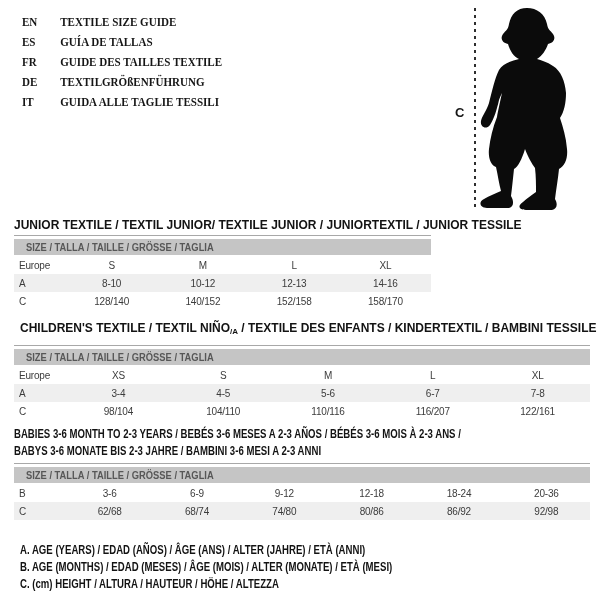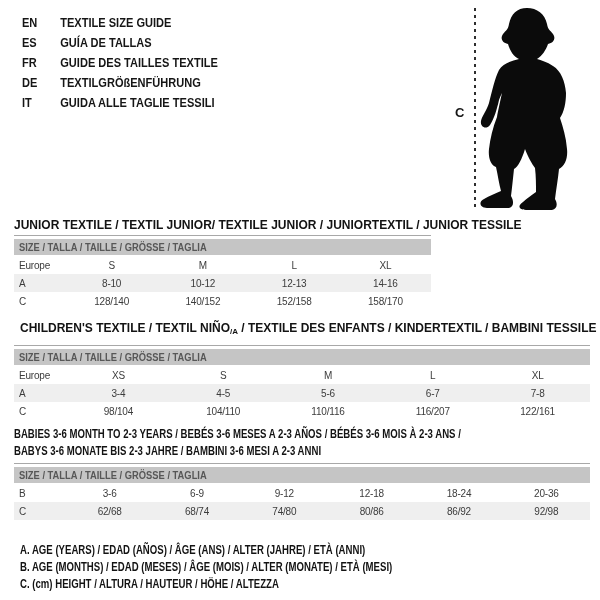--- a/index.html
+++ b/index.html
@@ -6,21 +6,21 @@
   body {
     width:600px; height:600px; background:#ffffff;
     font-family:"Liberation Sans", sans-serif;
     position:relative; overflow:hidden;
     -webkit-font-smoothing:antialiased;
   }
   .abs { position:absolute; }
   .cond85 { display:inline-block; transform:scaleX(0.85); transform-origin:0 50%; white-space:nowrap; }
 
   
-  .lang-list { left:22px; top:12px; }
+  .lang-list { left:22px; top:12px;font-family:Liberation Serif, serif; }
   .lang-row { display:flex; height:20px; align-items:center; transform:scaleX(0.85); transform-origin:0 50%; }
   .lang-code { width:45px; font-weight:bold; font-size:13px; color:#161616; }
   .lang-label { font-weight:bold; font-size:13px; color:#161616; white-space:nowrap; }
 
   
   .figure-line {
     left:474px; top:8px; width:2px; height:200px;
     background:repeating-linear-gradient(to bottom,#2e2e2e 0 3px, transparent 3px 7px);
   }
   .figure-label { left:455px; top:105px; font-weight:bold; font-size:13px; color:#161616; }
@@ -31,21 +31,21 @@
     font-weight:bold; font-size:12px; color:#131313; white-space:nowrap;
     transform:scaleX(0.8); transform-origin:0 0; line-height:17px;
   }
   .sub { font-size:8px; vertical-align:-2px; }
 
   
   .tbl-block { position:absolute; }
   .rule { height:1px; background:#a8a8a8; }
   .size-bar {
     margin-top:3px; height:16px; background:#c5c5c5;
-    line-height:16px; padding-left:5px;
+    line-height:16px; padding-left:12px;
     font-weight:bold; font-size:11px; color:#575757;
     overflow:hidden;
   }
   table { border-collapse:collapse; table-layout:fixed; width:100%; margin-top:1px; }
   td {
     height:18px; padding:0; font-size:10px; letter-spacing:-0.2px;
     color:#3c3c3c; text-align:center; vertical-align:middle; white-space:nowrap;
   }
   td.lbl { text-align:left; padding-left:5px; }
   tr.alt { background:#efefef; }

